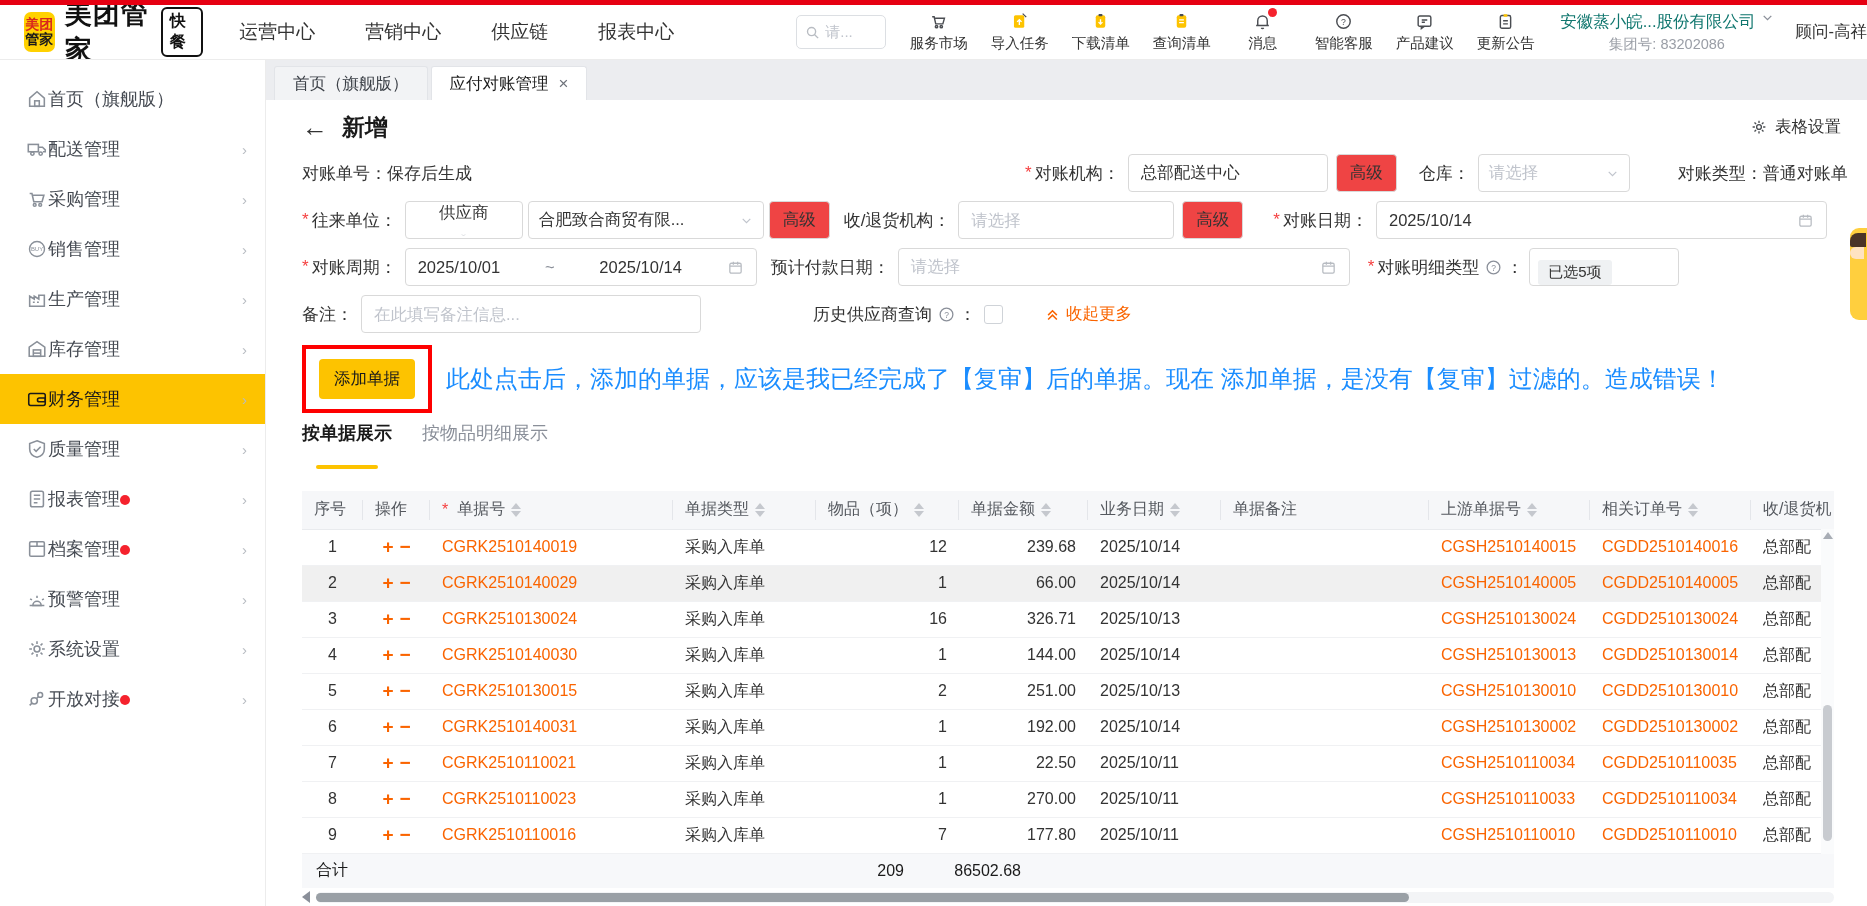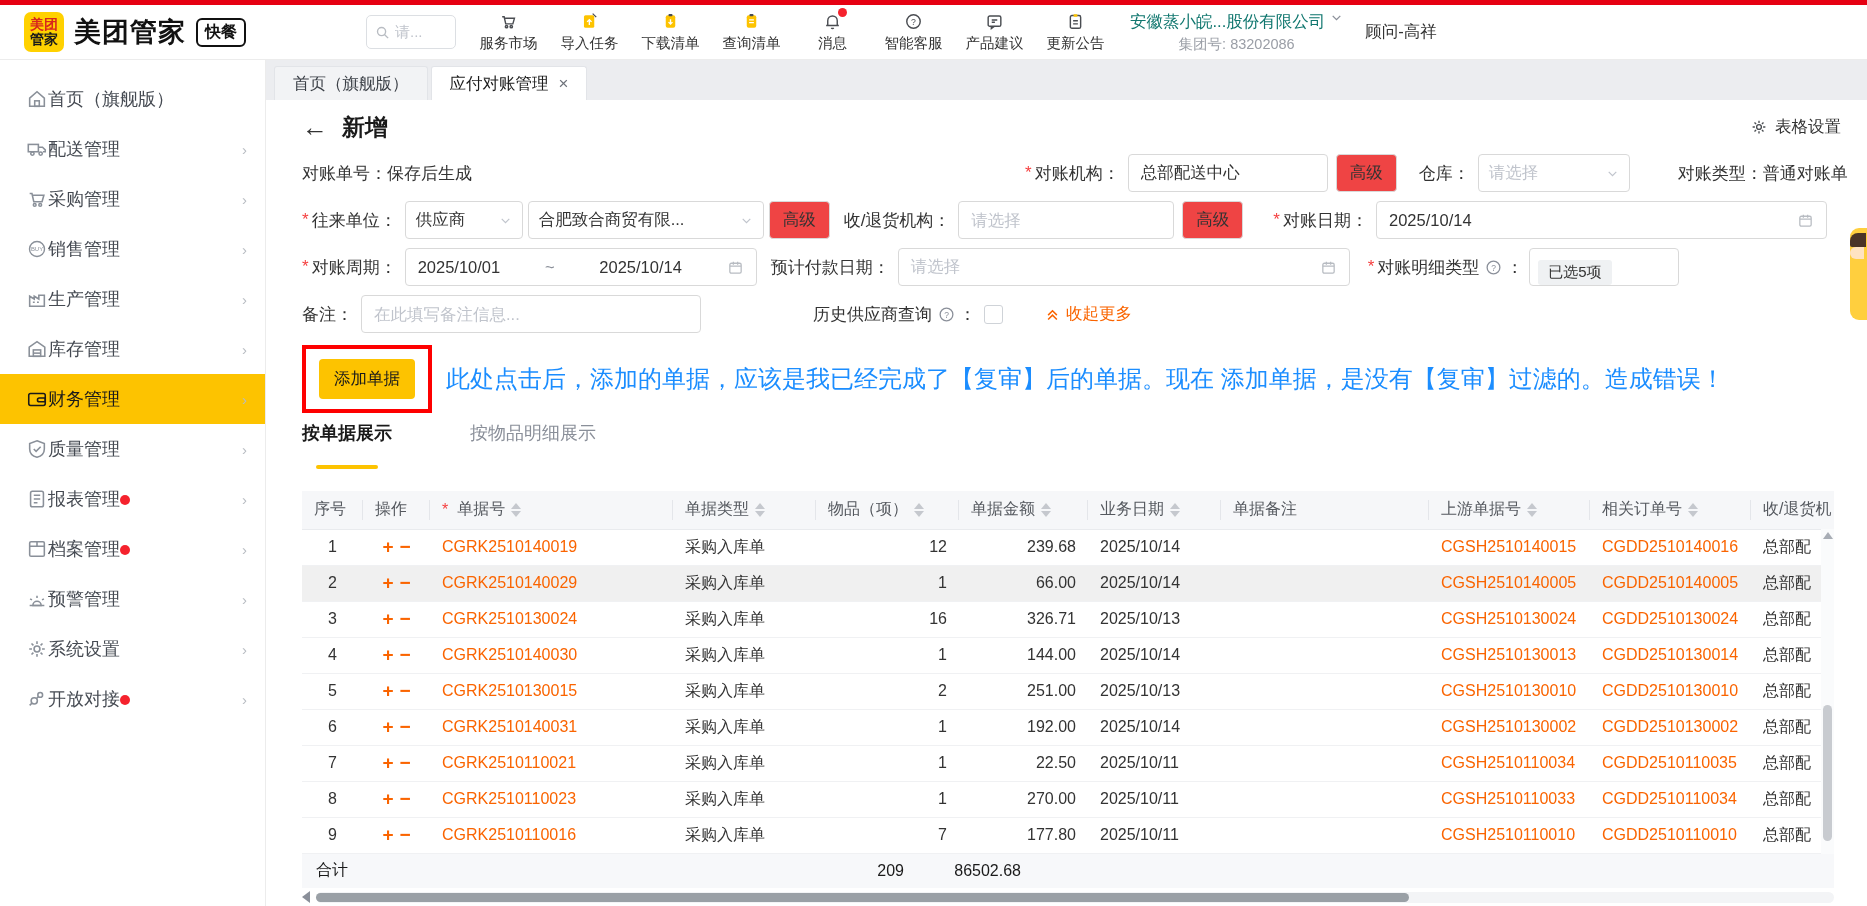--- a/index.html
+++ b/index.html
@@ -86,21 +86,21 @@
   .collapse { display:flex; align-items:center; gap:6px; color:#fa6400; font-size:16.5px; cursor:pointer; }
 
   
   .add-row { display:flex; align-items:center; margin-top:12px; }
   .red-box { border:4px solid #fe0000; padding:10px 13px; display:inline-block; }
   .add-btn { background:#fdc300; border:none; border-radius:4px; padding:9px 15px;
     font-size:16.5px; color:#1a1a1a; cursor:pointer; font-family:inherit; }
   .blue-note { color:#1b8dff; font-size:24px; margin-left:14px; white-space:nowrap; }
   .view-tabs { display:flex; align-items:center; gap:30px; margin-top:8px; }
   .vtab-active { font-size:18px; font-weight:bold; color:#1a1a1a; cursor:pointer; }
-  .vtab { font-size:18px; color:#8a8f99; cursor:pointer;margin-left:48px; }
+  .vtab { font-size:18px; color:#8a8f99; cursor:pointer; }
   .underline-row { display:flex; align-items:center; margin-top:6px; height:32px; }
   .yellow-bar { width:62px; height:4px; background:#fdc300; border-radius:2px; flex:none; }
   .blue-note2 { color:#1b8dff; font-size:24px; margin-left:52px; white-space:nowrap; }
 
   
   .table-wrap { position:relative; width:1532px; margin-top:8px; }
   table { border-collapse:collapse; table-layout:fixed; width:1532px; }
   th { background:#f6f7f9; height:38px; font-weight:normal; font-size:16px; color:#55595f;
     text-align:left; padding:0 12px; border-bottom:1px solid #e9ebee; position:relative; white-space:nowrap; overflow:hidden; }
   th .thin { display:flex; align-items:center; gap:6px; }
@@ -137,20 +137,26 @@
 
 <div class="topbar">
   <div class="logo-wrap">
     <div class="logo-mark">
       <span class="l1">美团</span>
       <span class="l2">管家</span>
     </div>
     <span class="logo-text">美团管家</span>
     <span class="logo-badge">快餐</span>
   </div>
+  <div class="nav">
+      <div class="nav-item">运营中心</div>
+      <div class="nav-item">营销中心</div>
+      <div class="nav-item active">供应链</div>
+      <div class="nav-item">报表中心</div>
+    </div>
   <div class="search-box">
     <svg width="15" height="15" viewBox="0 0 24 24" fill="none" stroke="#b8bcc2" stroke-width="2.2">
         <circle cx="10.5" cy="10.5" r="6.5"></circle>
         <path d="M15.5 15.5 L21 21"></path>
       </svg>
     <span>请...</span>
   </div>
   <div class="actions">
       <div class="action">
         <span style="width: 19px; height: 19px; display: inline-block; flex: 0 0 auto; color: rgb(138, 144, 153);">
@@ -423,21 +429,21 @@
               <path d="M5 9 L12 16 L19 9"></path>
             </svg>
         </div>
         <span class="flabel" style="margin-left:48px;">对账类型：</span>
         <span class="static-val">普通对账单</span>
       </div>
 
       <div class="frow">
         <span class="star">*</span>
         <span class="flabel">往来单位：</span>
-        <div class="sel" style="width:118px; margin-left:8px;">
+        <div class="sel" style="width:118px; margin-left:8px;flex-direction:column;">
           <span class="vl">供应商</span>
           <svg width="13" height="13" viewBox="0 0 24 24" fill="none" stroke="#c0c4cc" stroke-width="2.2">
               <path d="M5 9 L12 16 L19 9"></path>
             </svg>
         </div>
         <div class="sel" style="width:236px; margin-left:5px;gap:48px;">
           <span class="vl">合肥致合商贸有限...</span>
           <svg width="13" height="13" viewBox="0 0 24 24" fill="none" stroke="#c0c4cc" stroke-width="2.2">
               <path d="M5 9 L12 16 L19 9"></path>
             </svg>

